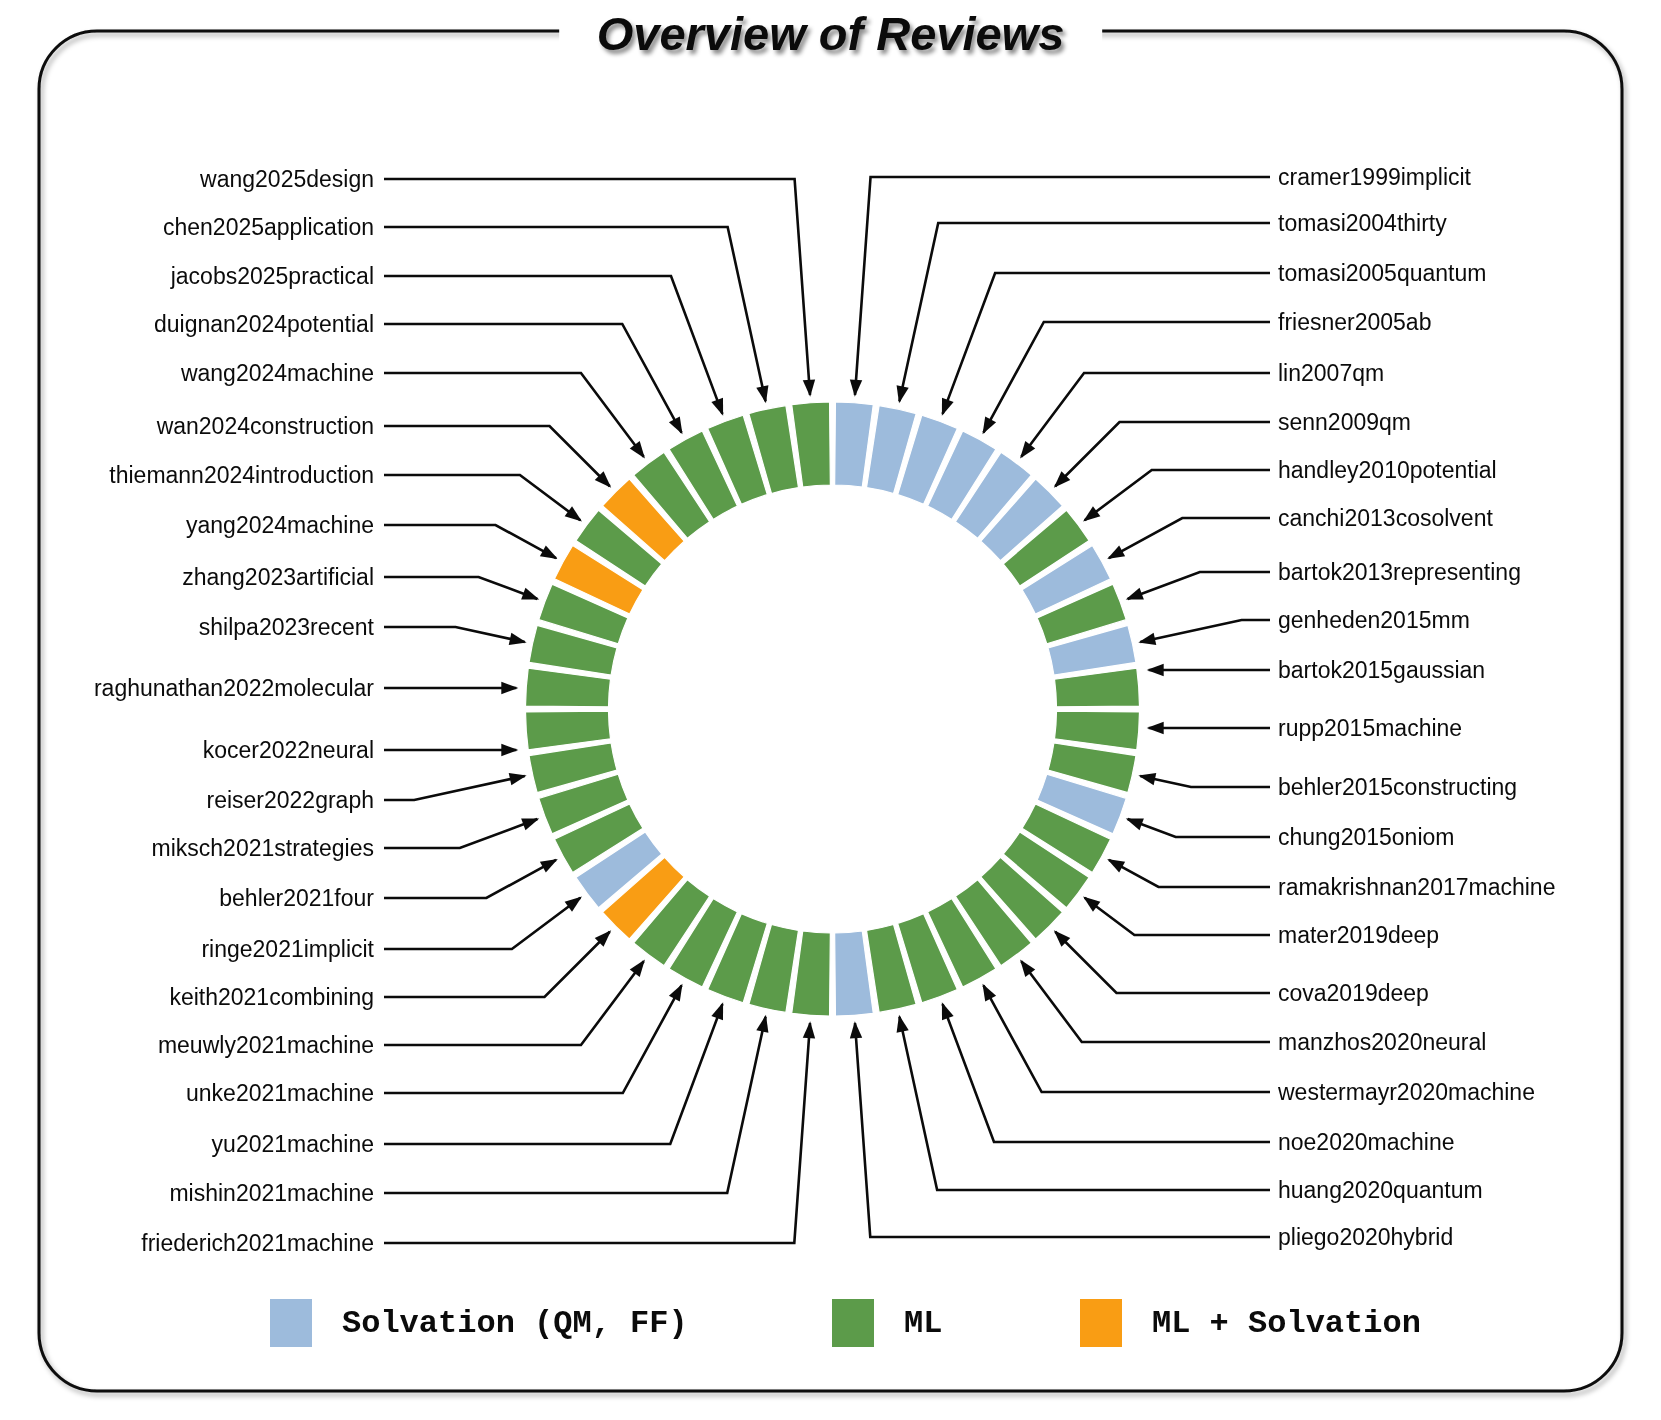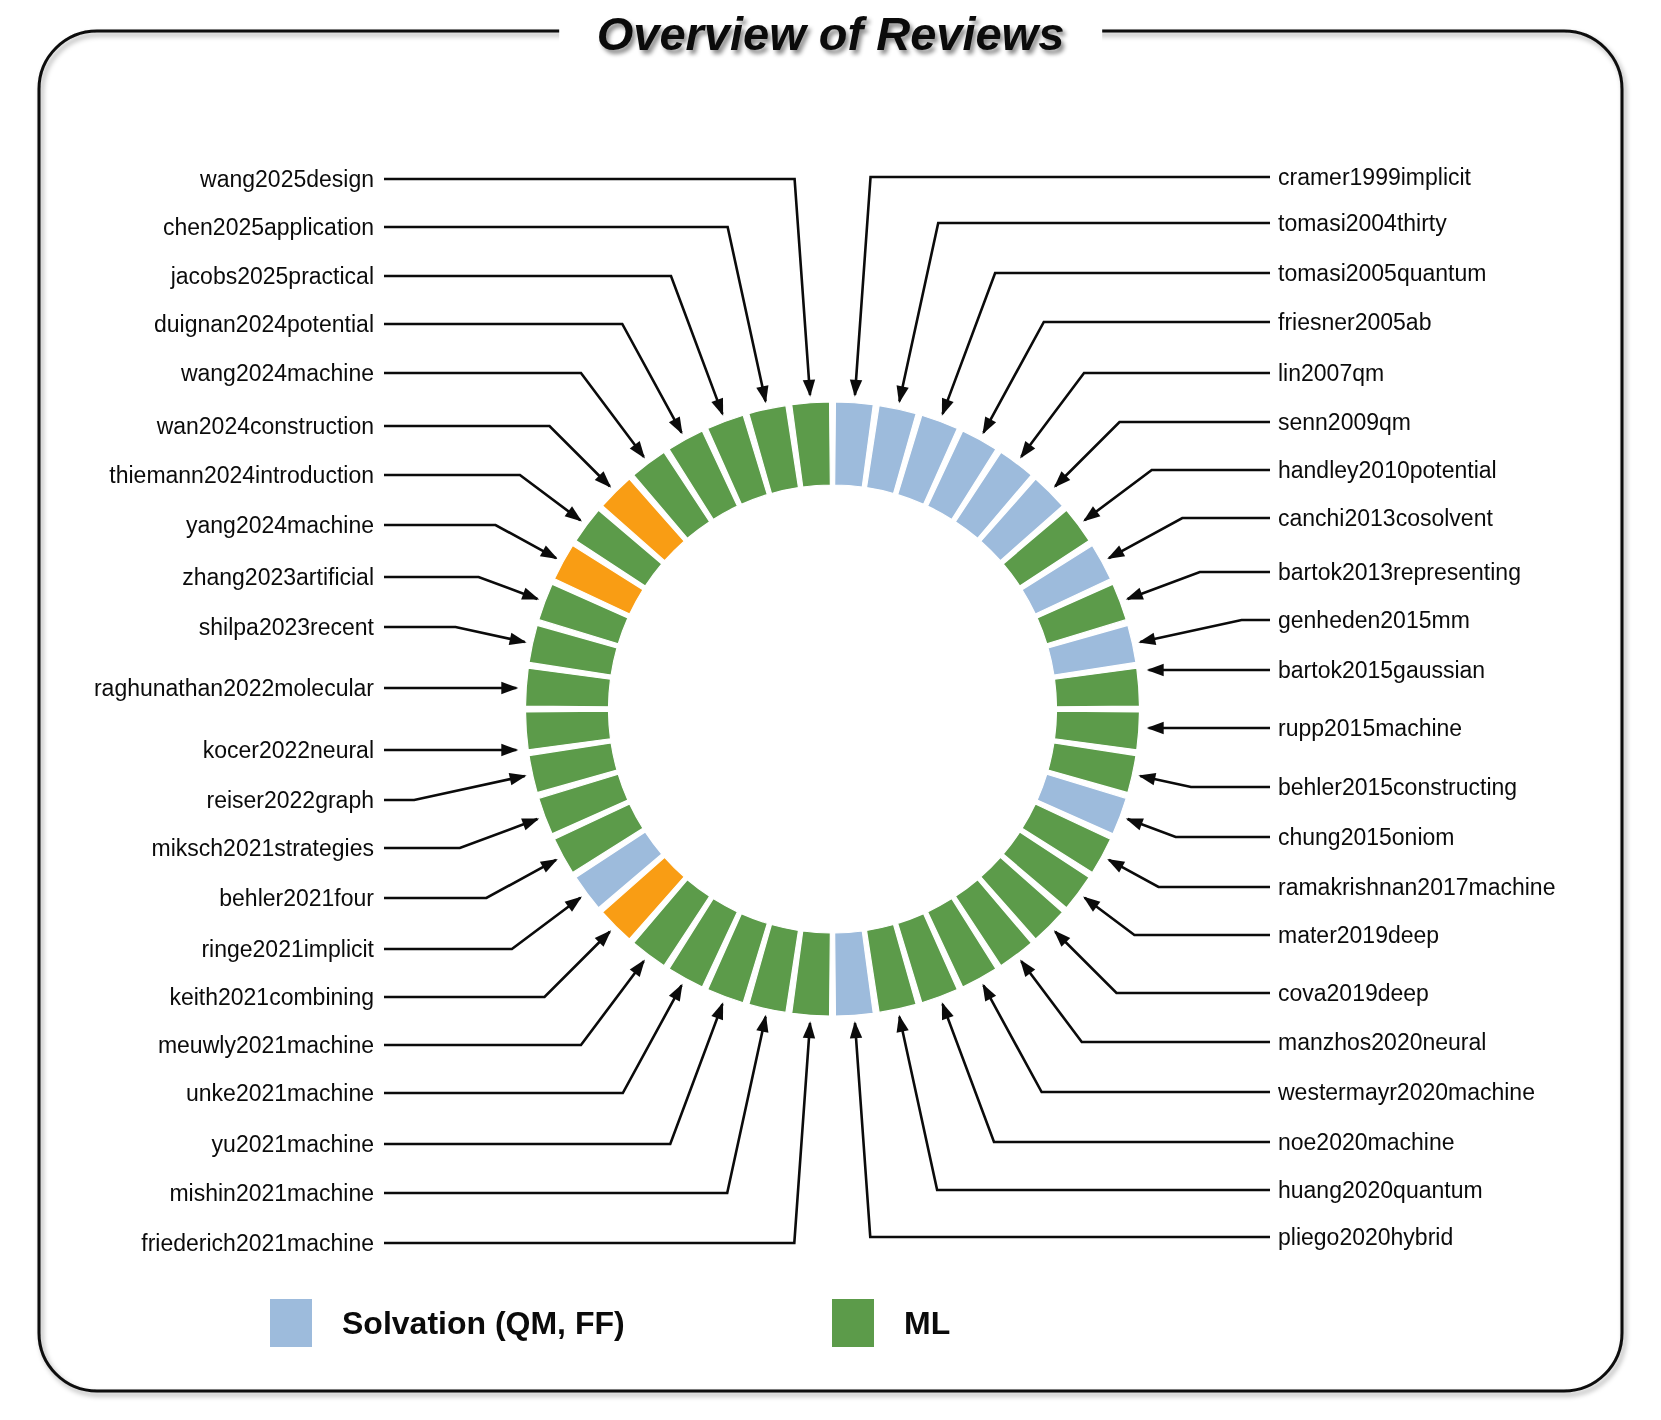--- a/index.html
+++ b/index.html
@@ -6,21 +6,21 @@
   #stage{position:relative;width:1661px;height:1420px;background:#fff;overflow:hidden;
          font-family:"Liberation Sans",sans-serif;}
   #fig{position:absolute;left:0;top:0;}
   #title{position:absolute;top:6px;left:50%;transform:translateX(-50%);
          background:#fff;padding:0 38px;white-space:nowrap;
          font-style:italic;font-weight:bold;font-size:47px;color:#0b0b0b;
          text-shadow:3px 4px 4px rgba(0,0,0,0.45);}
   .legend{position:absolute;top:1298px;left:0;width:100%;height:60px;}
   .legend-item{position:absolute;display:flex;align-items:center;height:50px;}
   .swatch{display:inline-block;width:42px;height:48px;margin-right:30px;}
-  .legend-label{font-weight:bold;font-size:32px;color:#0b0b0b;white-space:nowrap;}
+  .legend-label{font-weight:bold;font-size:32px;color:#0b0b0b;white-space:nowrap;font-family:Liberation Mono, monospace;}
   text.ring-label{font-size:23px;fill:#0b0b0b;}
 </style>
 </head>
 <body>
 
 <div id="stage">
 
   <svg id="fig" width="1661" height="1420" viewBox="0 0 1661 1420">
     <defs>
       <filter id="softShadow" x="-20%" y="-20%" width="140%" height="140%">
@@ -216,14 +216,18 @@
 
   <div class="legend">
     <div class="legend-item" style="left:270px">
       <span class="swatch" style="background: rgb(157, 187, 220);"></span>
       <span class="legend-label">Solvation (QM, FF)</span>
     </div>
     <div class="legend-item" style="left:832px">
       <span class="swatch" style="background: rgb(92, 155, 74);"></span>
       <span class="legend-label">ML</span>
     </div>
+    <div class="legend-item" style="left:1080px">
+      <span class="swatch" style="background: rgb(249, 157, 20);"></span>
+      <span class="legend-label">ML + Solvation</span>
+    </div>
   </div>
 </div>
 
 </body></html>

